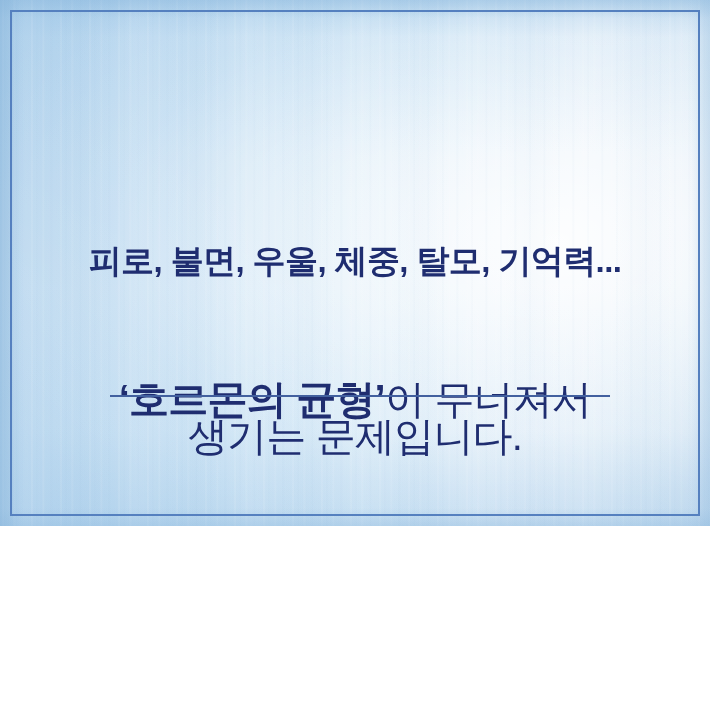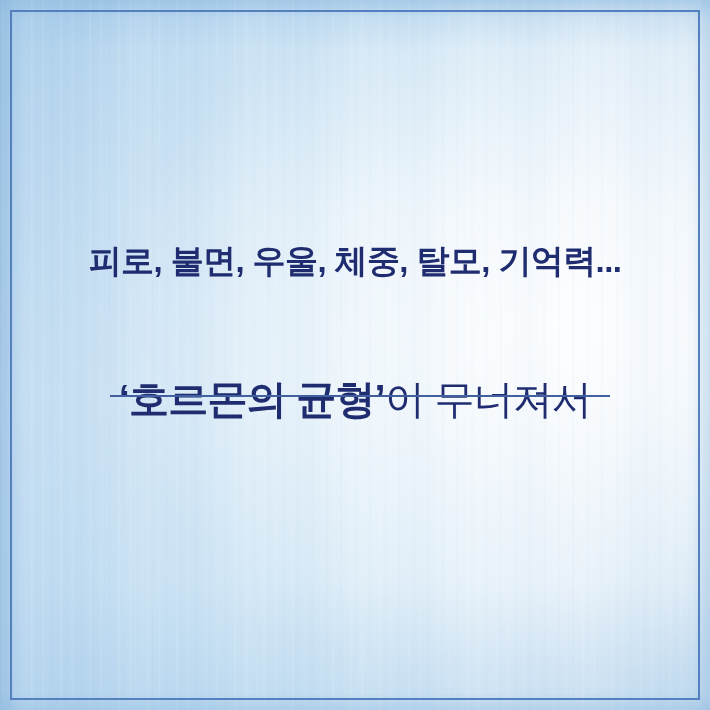--- a/index.html
+++ b/index.html
@@ -8,21 +8,21 @@
     background: #ffffff;
   }
   body {
     font-family: "Liberation Sans", "DejaVu Sans", sans-serif;
   }
 
   
   #poster {
     position: relative;
     width: 710px;
-    height: 710px;
+    height: 526px;
     overflow: hidden;
     background: #84cc16;
   }
 
   
   .bg-base {
     position: absolute;
     inset: 0;
     background:
       radial-gradient(120% 95% at 78% 46%,
@@ -201,15 +201,16 @@
   <div class="content">
 
     <div class="headline-symptoms">피로, 불면, 우울, 체중, 탈모, 기억력...</div>
 
     <div class="headline-main">
       <span class="emph">‘호르몬의 균형’</span><span class="rest">이 무너져서</span>
     </div>
 
     <div class="underline-rule"></div>
 
+    <div class="headline-tail">생기는 문제입니다.</div>
 
   </div>
 </div>
 
 </body></html>

